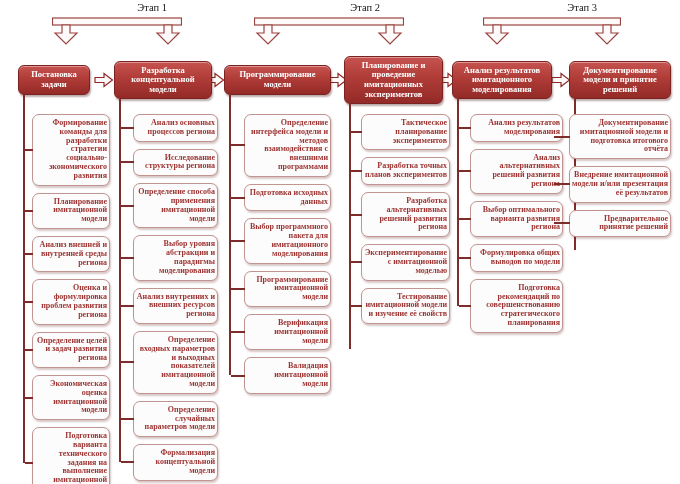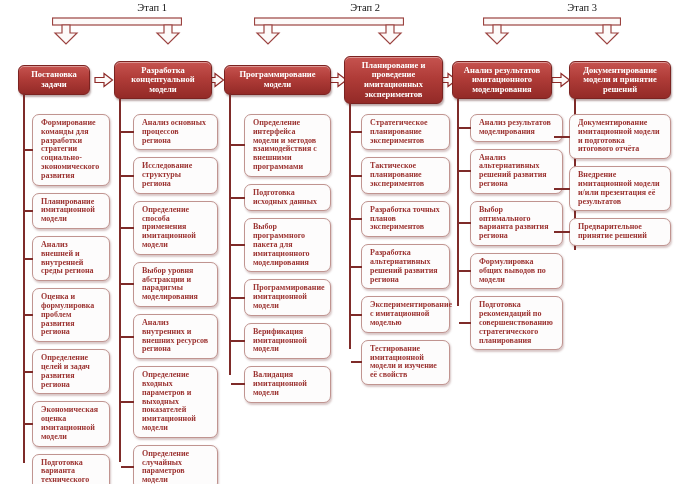--- a/index.html
+++ b/index.html
@@ -13,22 +13,22 @@
   .harrow{position:absolute;top:72px;}
 
   .col{position:absolute;top:0;}
   .hdr-row{margin-top:52px;height:56px;display:flex;align-items:center;}
   .hdr{color:#fff;font-weight:bold;font-size:8.5px;line-height:1.12;text-align:center;
        padding:4px 2px;border-radius:6px;border:1px solid #7b2321;
        background:linear-gradient(to bottom,#c6534f 0%,#b03c38 45%,#932a27 100%);
        box-shadow:0 1px 0 rgba(255,255,255,.4) inset,1px 2px 2px rgba(60,10,10,.35);}
   .items{display:flex;flex-direction:column;gap:7px;margin-top:6px;}
   .item{position:relative;background:#fdfcfc;border:1px solid #c09490;border-radius:7px;
-        color:#9c3432;font-weight:bold;font-size:8px;line-height:1.1;text-align:left;
-        padding:4px 8px;box-shadow:1px 1.5px 2px rgba(100,30,30,.25);}
+        color:#9c3432;font-weight:bold;font-size:8px;line-height:1.1;text-align:right;
+        padding:4px 2px;box-shadow:1px 1.5px 2px rgba(100,30,30,.25);}
   .item::before{content:"";position:absolute;left:calc(-1 * var(--stub));top:calc(50% - 1px);
         width:var(--stub);height:2px;background:#7e2b29;}
   .spine{position:absolute;left:5px;width:2px;background:#7e2b29;}
 </style>
 </head>
 <body>
 
 <div class="canvas">
 
   <div class="stage-label" style="left:67px">Этап 1</div>
@@ -114,21 +114,20 @@
       <div class="item">Валидация имитационной модели</div>
     </div>
   </div>
 
   <div class="col" style="left:344px;width:106px;--stub:11px">
     <div class="hdr-row">
       <div class="hdr" style="width:93px">Планирование и проведение имитационных экспериментов</div>
     </div>
     <div class="spine" style="top: 103px; height: 246px;"></div>
     <div class="items" style="margin-left:17px">
-      <div class="item">Стратегическое планирование экспериментов</div>
       <div class="item">Тактическое планирование экспериментов</div>
       <div class="item">Разработка точных планов экспериментов</div>
       <div class="item">Разработка альтернативных решений развития региона</div>
       <div class="item">Экспериментирование с имитационной моделью</div>
       <div class="item">Тестирование имитационной модели и изучение её свойств</div>
     </div>
   </div>
 
   <div class="col" style="left:452px;width:111px;--stub:12px">
     <div class="hdr-row">

